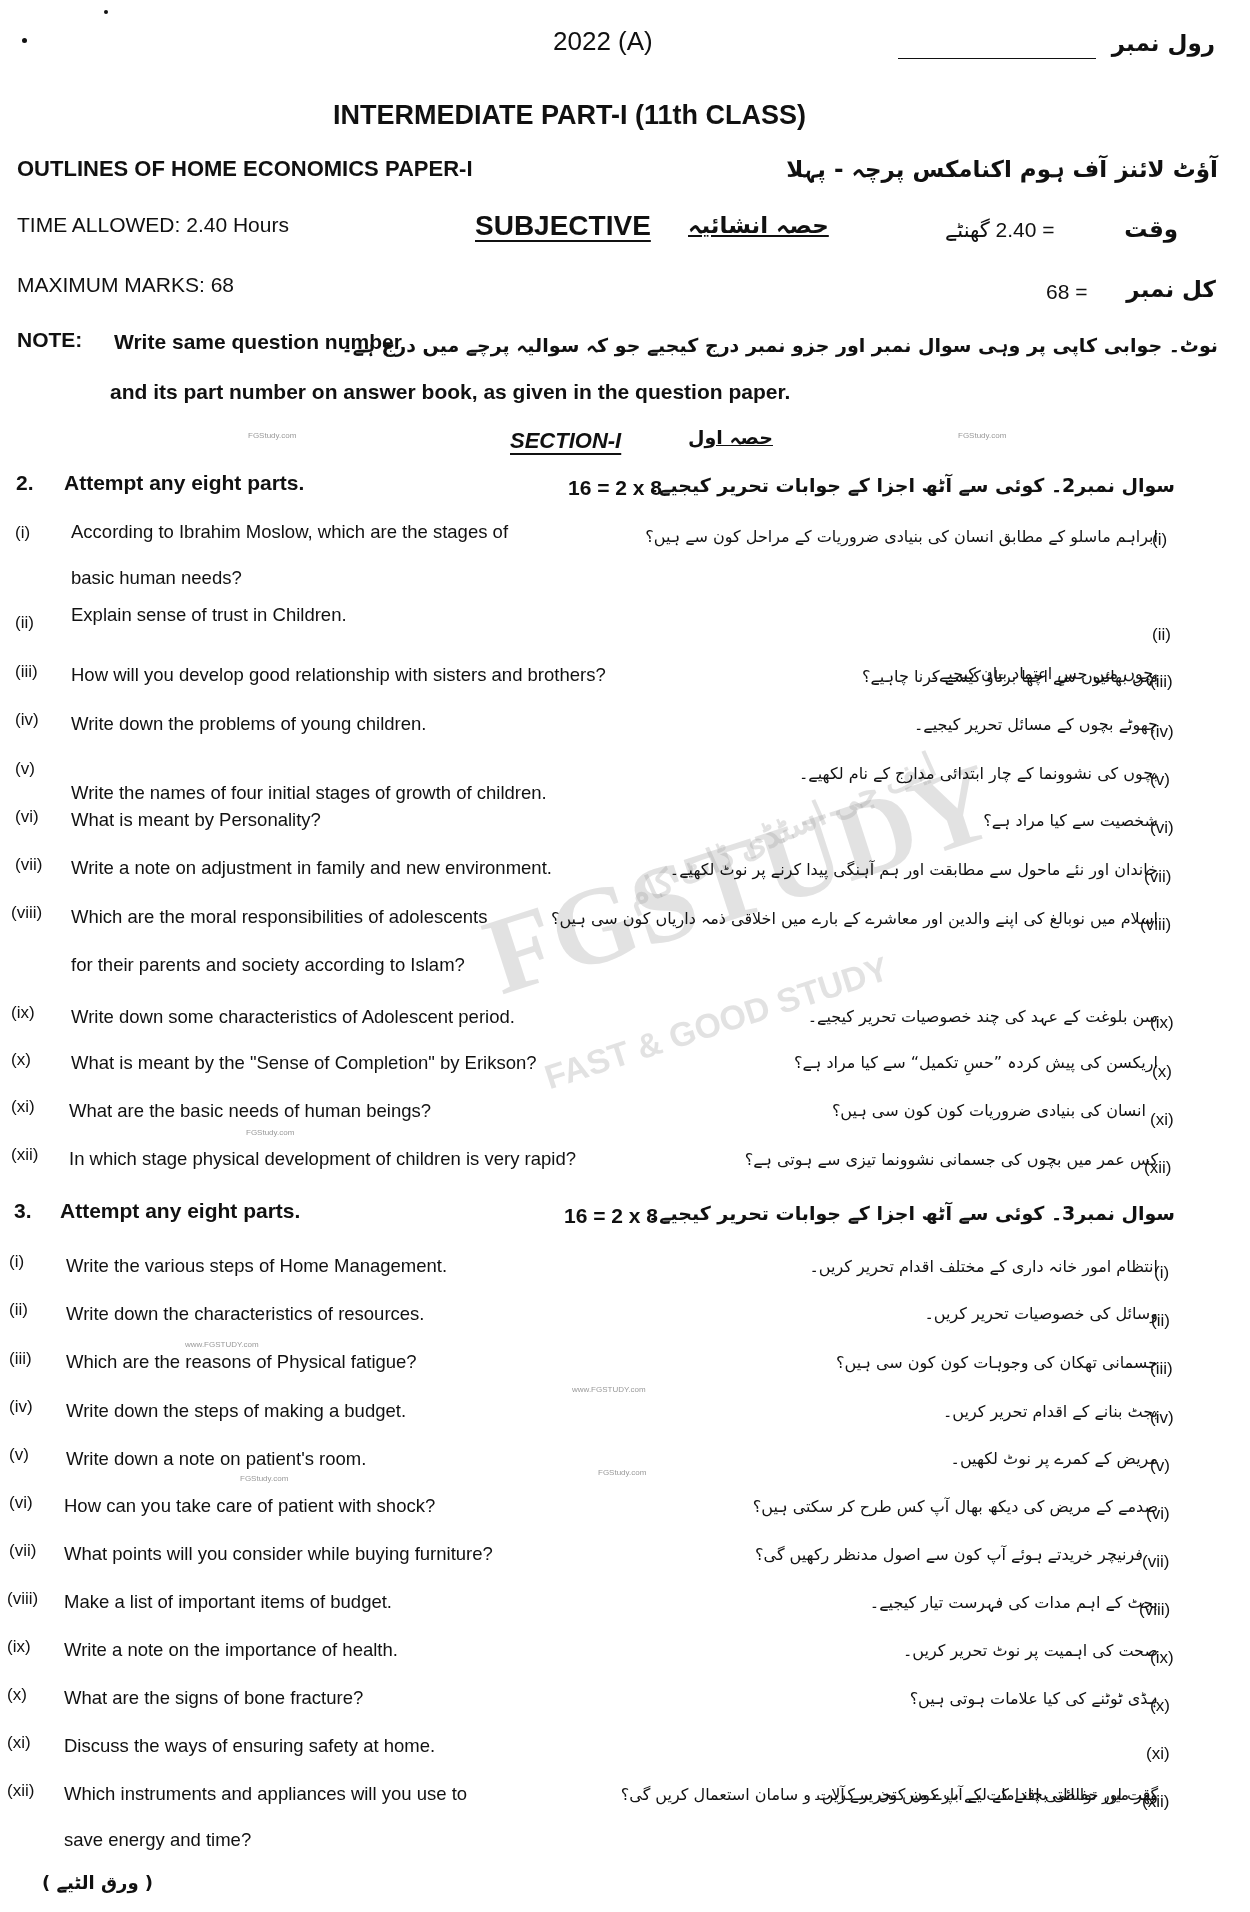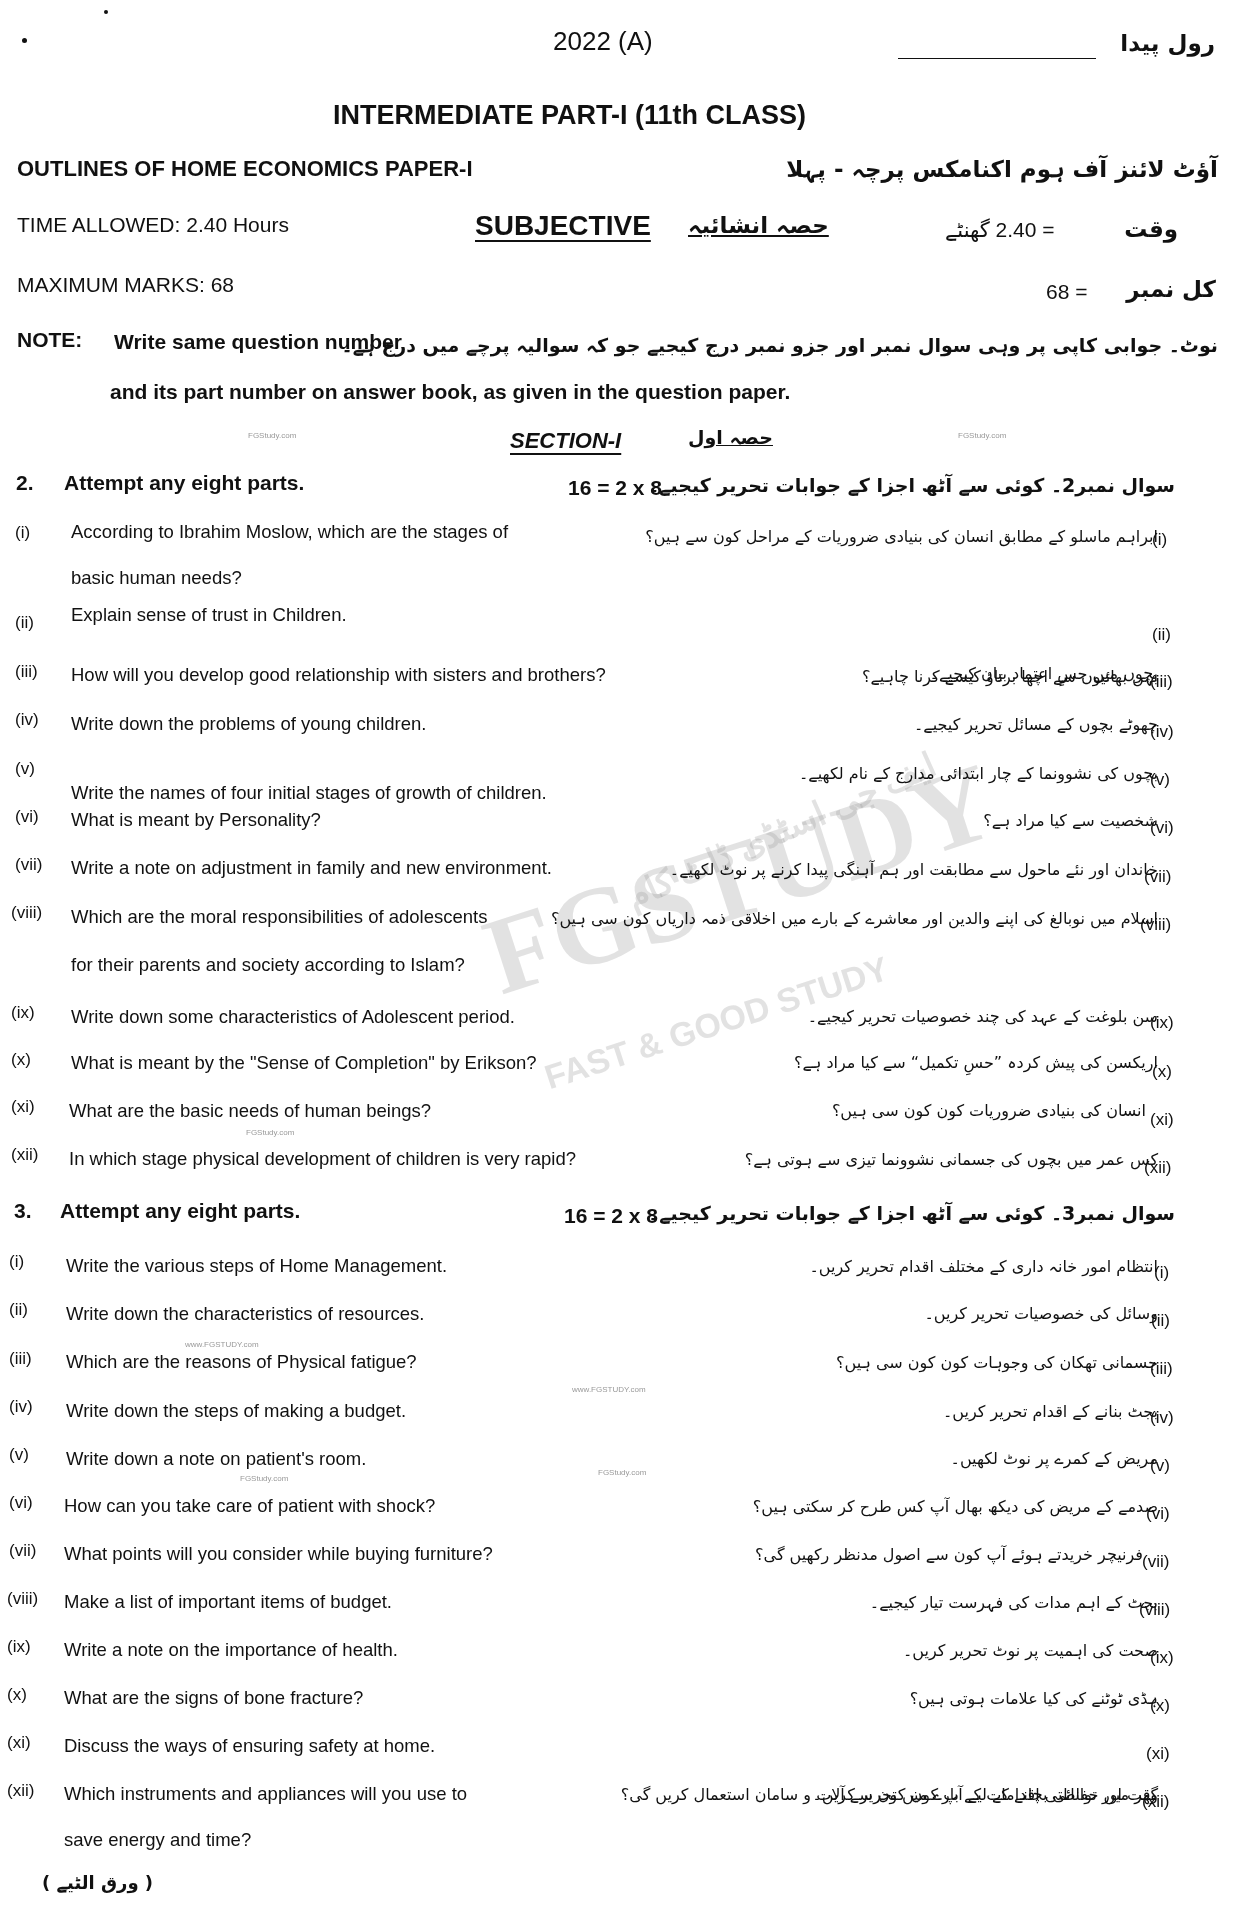--- a/index.html
+++ b/index.html
@@ -28,21 +28,21 @@
 
 <div class="dot" style="left:22px;top:38px;"></div>
 <div class="dot" style="left:104px;top:10px;width:4px;height:4px;"></div>
 
 <div class="watermark" style="left:470px;top:900px;font-size:110px;font-weight:bold;transform:rotate(-18deg);transform-origin:left top;">FGSTUDY</div>
 <div class="watermark" style="left:540px;top:1060px;font-size:34px;font-weight:bold;font-family:'Liberation Sans',sans-serif;transform:rotate(-18deg);transform-origin:left top;">FAST &amp; GOOD STUDY</div>
 <div class="watermark urdu" style="left:620px;top:880px;font-size:34px;font-weight:bold;transform:rotate(-24deg);transform-origin:left top;">ایف جی اسٹڈی ڈاٹ کام</div>
 
 <div class="abs year" style="left:553px;top:26px;">2022 (A)</div>
 <div class="abs roll-line" style="left:898px;top:58px;width:198px;height:0;"></div>
-<div class="abs urdu hdr-b" style="right:35px;top:30px;">رول پیدا</div>
+<div class="abs urdu hdr-b" style="right:35px;top:30px;">رول نمبر</div>
 
 <div class="abs title" style="left:333px;top:100px;">INTERMEDIATE PART-I (11th CLASS)</div>
 
 <div class="abs hdr-b" style="left:17px;top:156px;font-size:22px;">OUTLINES OF HOME ECONOMICS  PAPER-I</div>
 <div class="abs urdu hdr-b" style="right:32px;top:156px;">آؤٹ لائنز آف ہوم اکنامکس  پرچہ - پہلا</div>
 
 <div class="abs hdr" style="left:17px;top:213px;font-size:21px;">TIME ALLOWED: 2.40  Hours</div>
 <div class="abs subj" style="left:475px;top:210px;">SUBJECTIVE</div>
 <div class="abs urdu hdr-b" style="left:688px;top:212px;text-decoration:underline;">حصہ انشائیہ</div>
 <div class="abs hdr" style="left:945px;top:218px;font-size:21px;direction:rtl;">= 2.40 گھنٹے</div>

